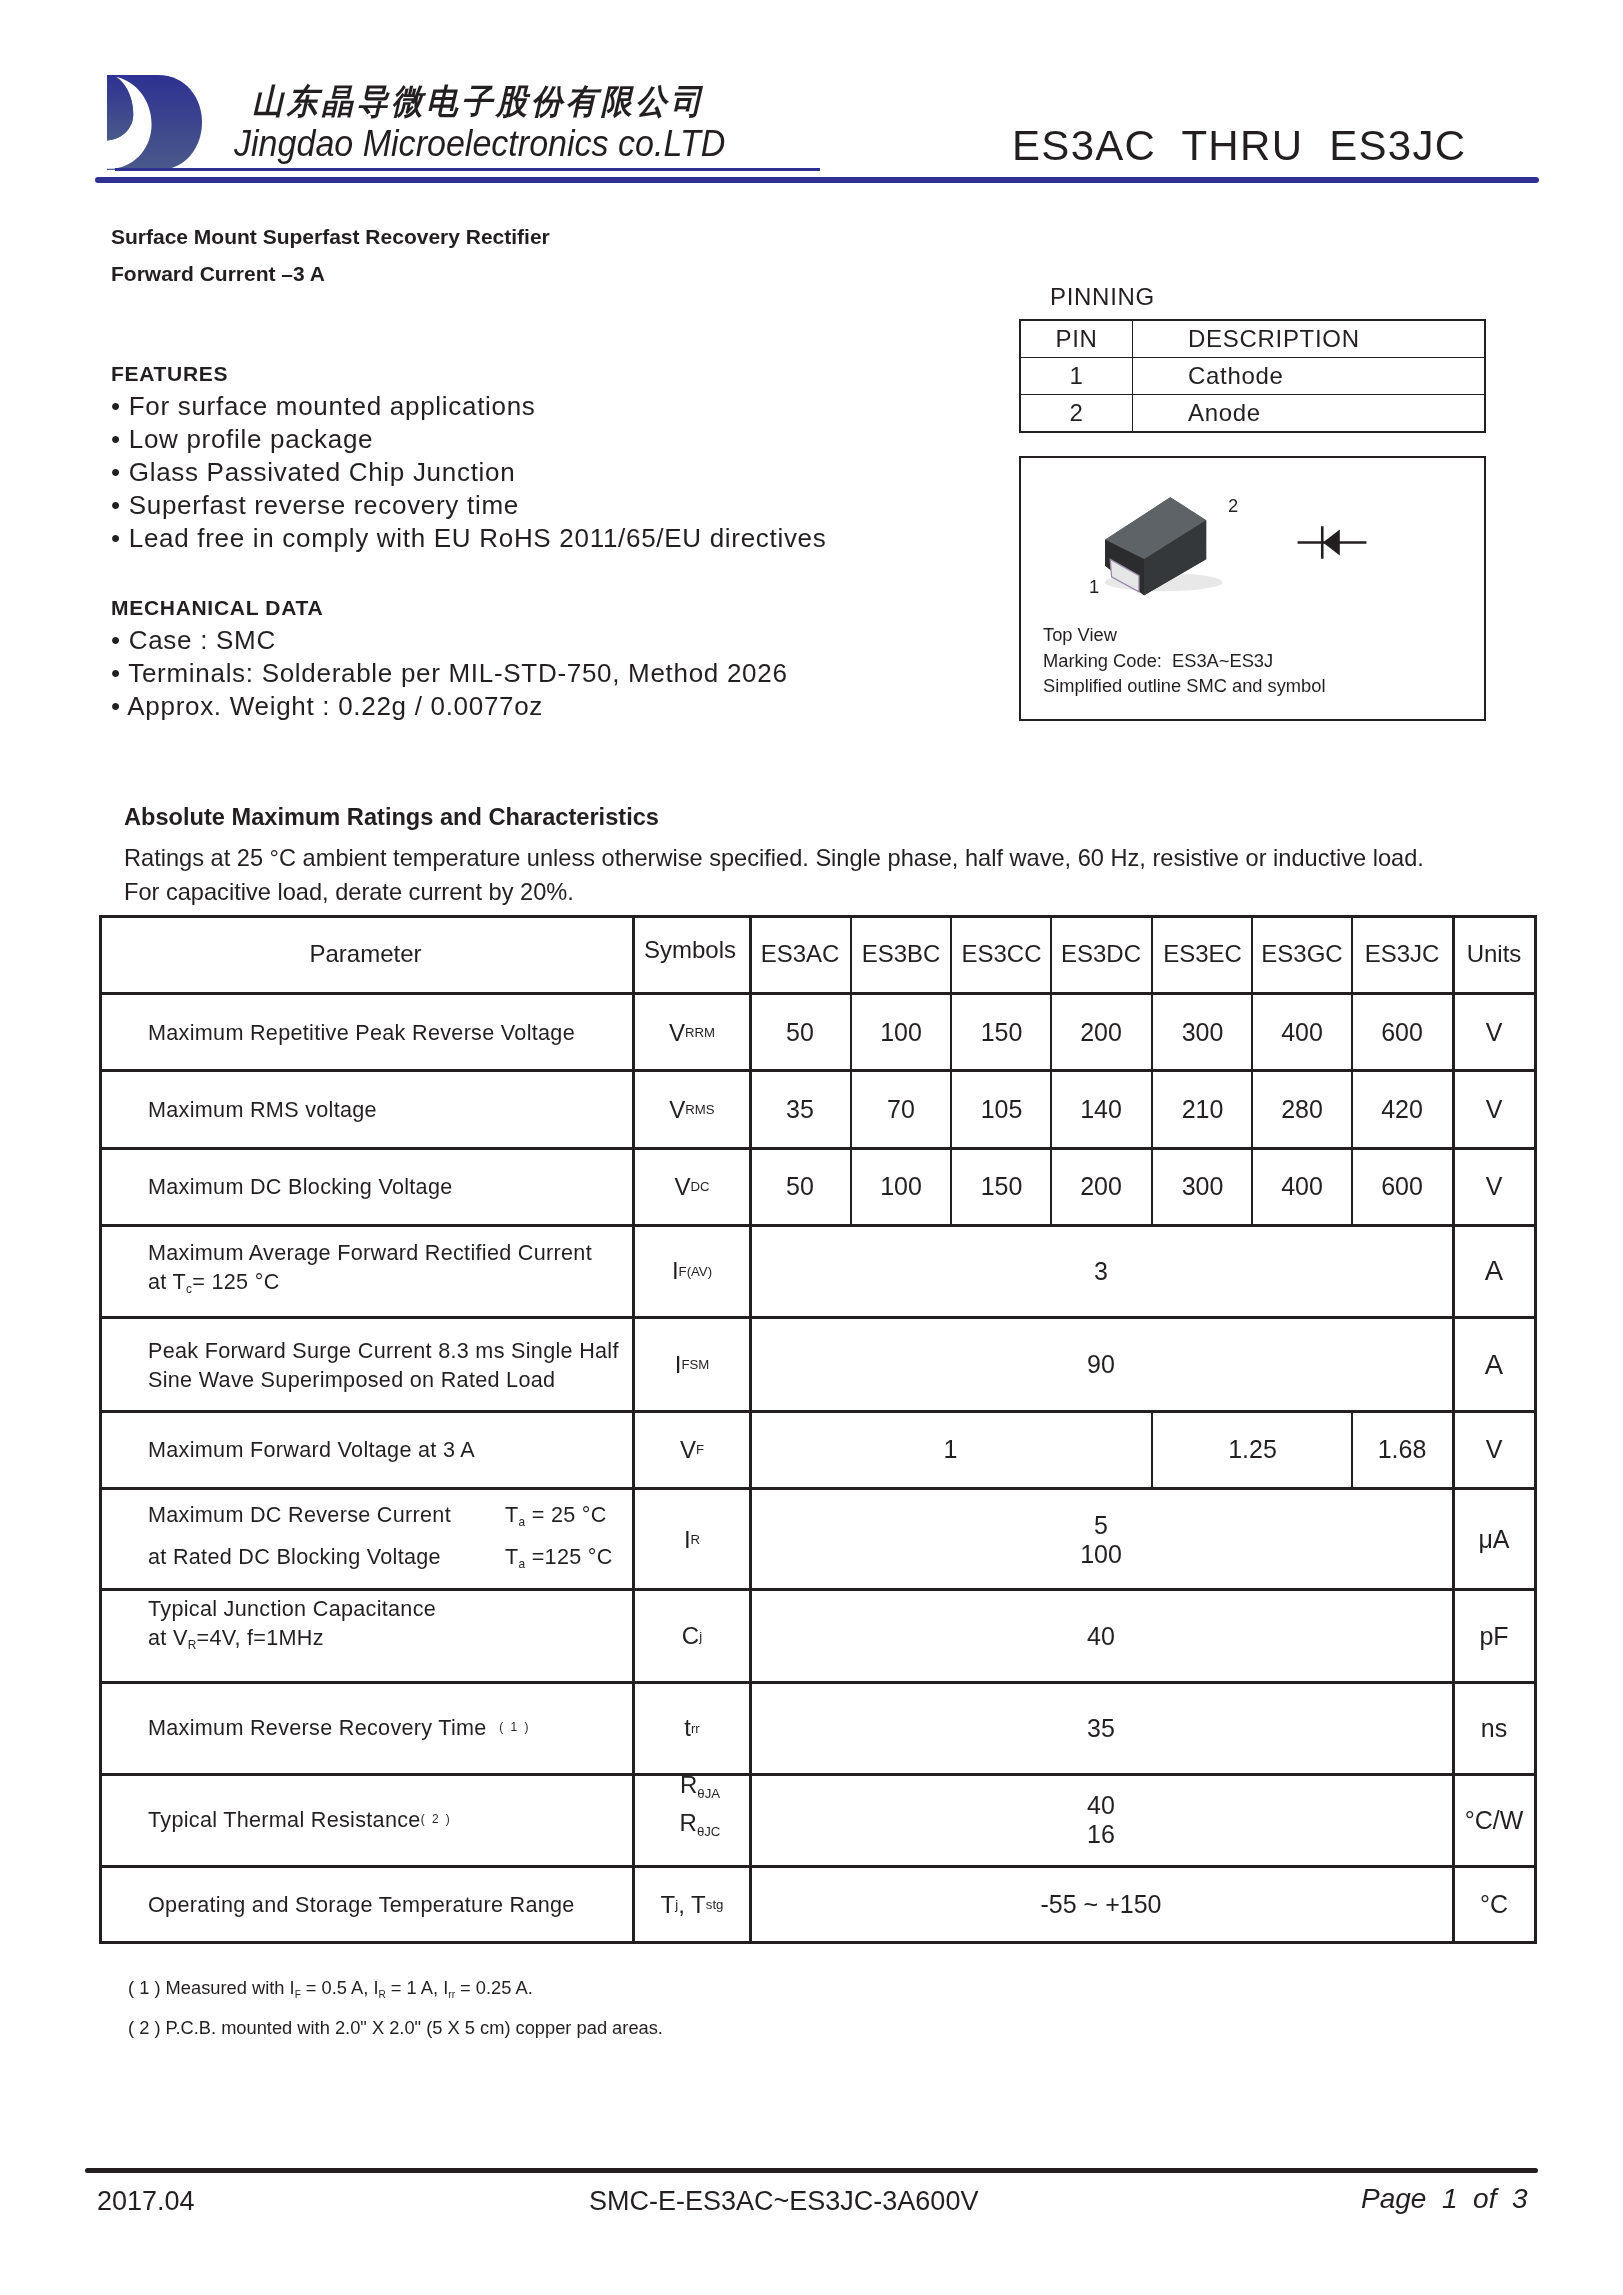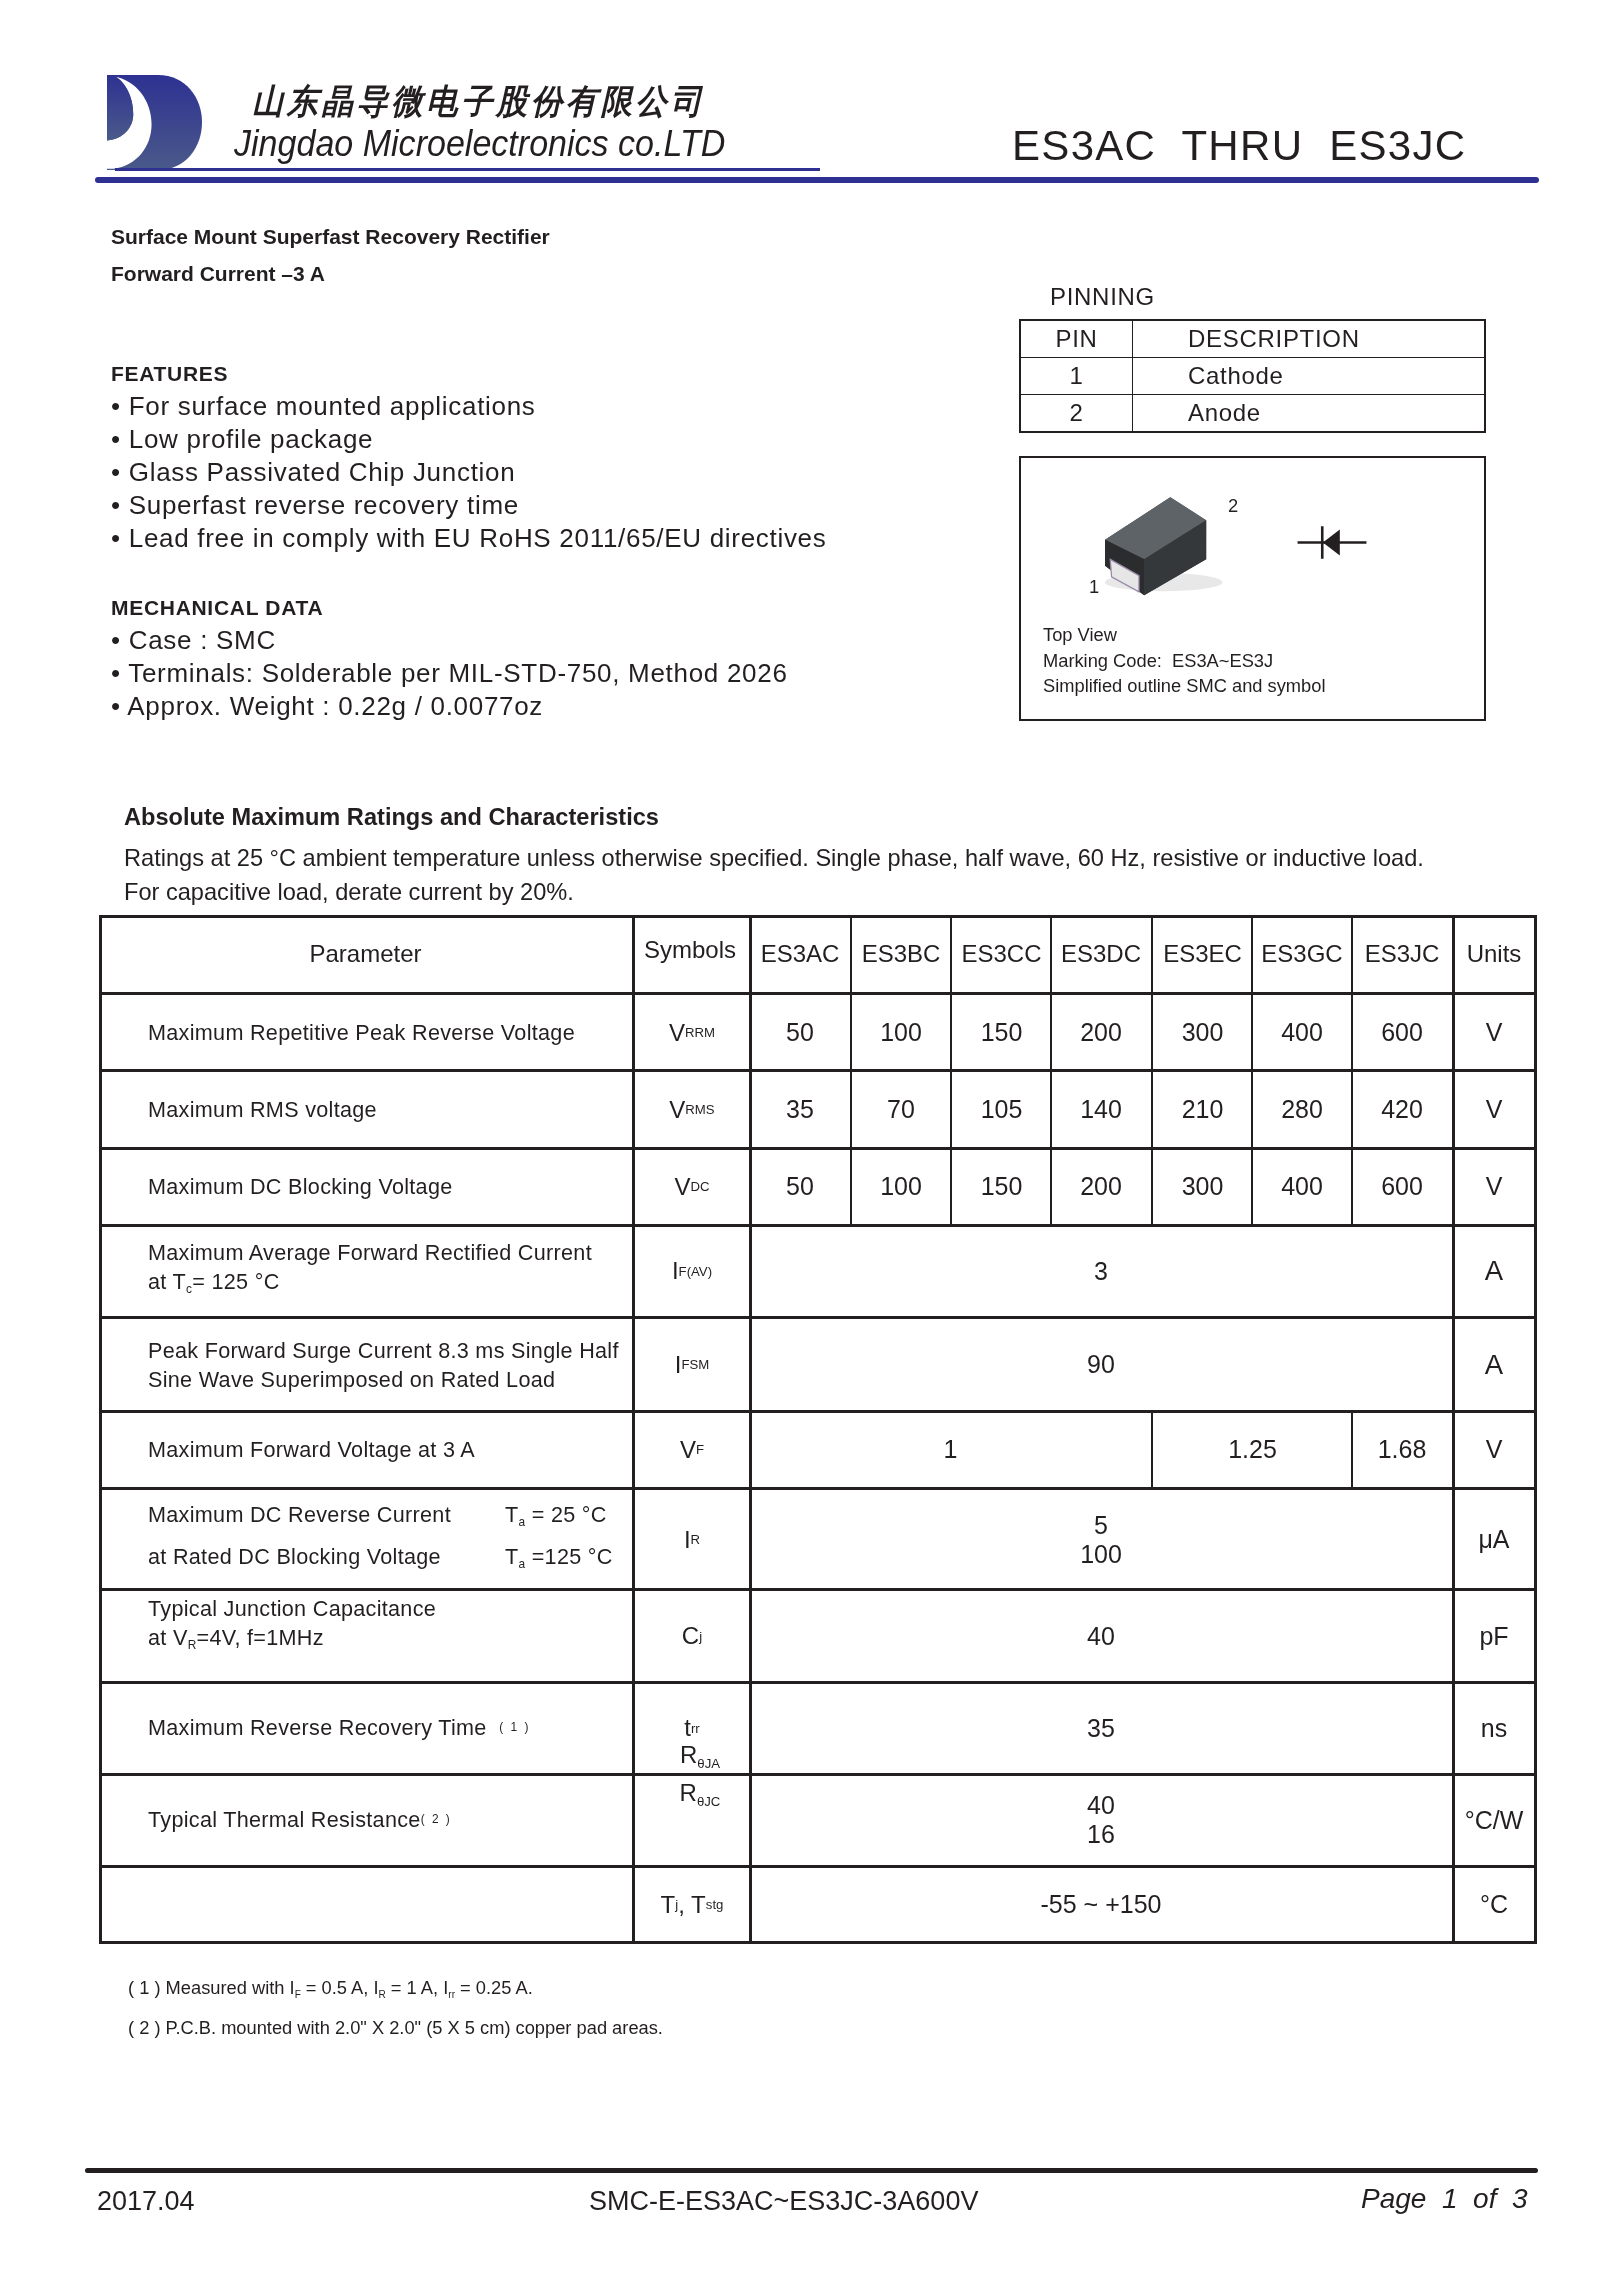--- a/index.html
+++ b/index.html
@@ -317,34 +317,35 @@
       <span>t</span>
       <span class="sub">rr</span>
     </div>
   <div class="cell" style="left:652px;top:768px;width:700px;height:90px">35</div>
   <div class="cell" style="left:1355px;top:768px;width:80px;height:90px">ns</div>
 
   <div class="cell param" style="left:0;top:860px;width:514px;height:90px">
     <span>Typical Thermal Resistance</span>
       <span class="sup">( 2 )</span>
   </div>
-  <div class="cell sym" style="left:536px;top:818px;width:130px;height:90px">
+  <div class="cell sym" style="left:536px;top:848px;width:130px;height:90px">
     <div class="stack">
         <span><span>R</span><span class="sub">θJA</span></span>
         <span><span>R</span><span class="sub">θJC</span></span>
       </div>
   </div>
   <div class="cell" style="left:652px;top:860px;width:700px;height:90px">
     <div class="stack">
         <span>40</span>
         <span>16</span>
       </div>
   </div>
   <div class="cell" style="left:1355px;top:860px;width:80px;height:90px">°C/W</div>
 
+  <div class="cell param" style="left:0;top:953px;width:514px;height:73px">Operating and Storage Temperature Range</div>
   <div class="cell sym" style="left:536px;top:953px;width:114px;height:73px">
       <span>T</span>
       <span class="sub">j</span>
       <span>, T</span>
       <span class="sub">stg</span>
     </div>
   <div class="cell" style="left:652px;top:953px;width:700px;height:73px">-55 ~ +150</div>
   <div class="cell" style="left:1355px;top:953px;width:80px;height:73px">°C</div>
 </div>
 

